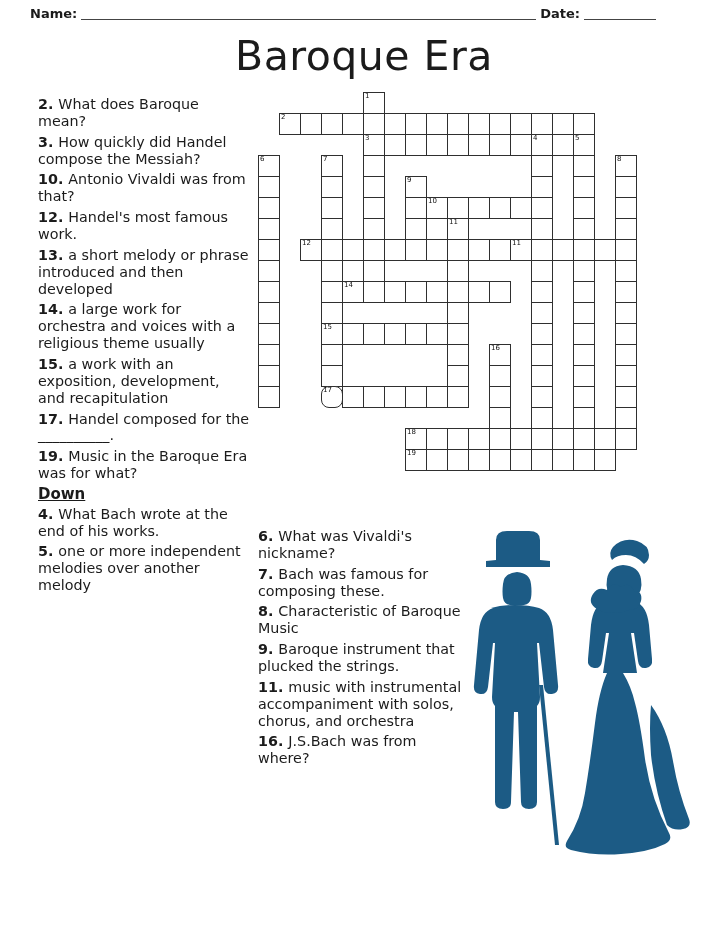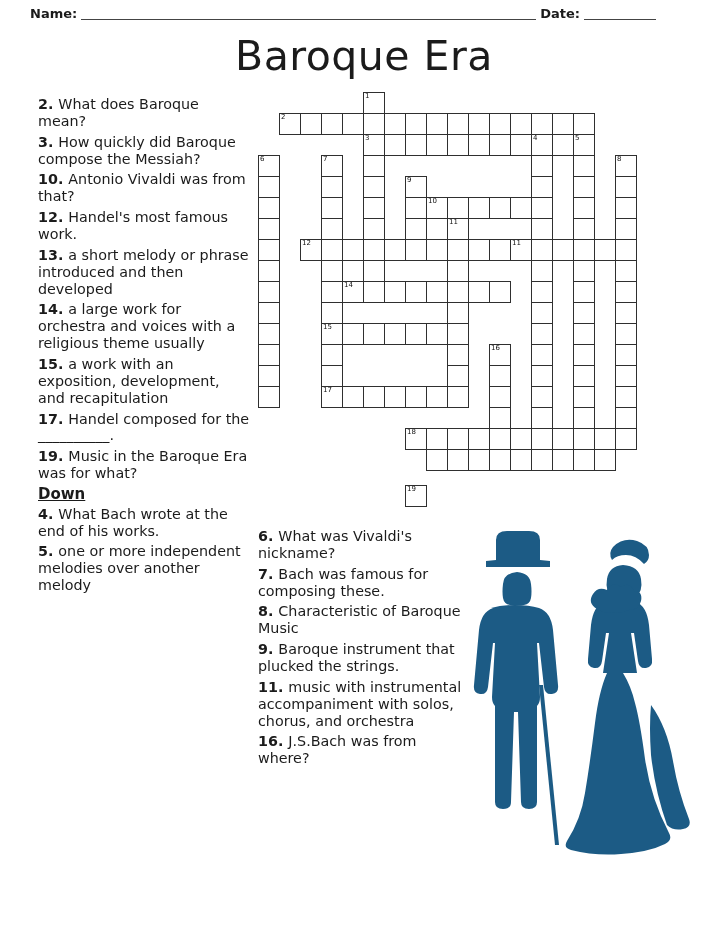--- a/index.html
+++ b/index.html
@@ -118,21 +118,21 @@
   <span class="hdr-rule name-rule"></span>
   <span class="hdr-label">Date:</span>
   <span class="hdr-rule date-rule"></span>
 </div>
 
 <div class="title">Baroque Era</div>
 
 <div class="clues-left">
   <div id="across-list">
       <div class="clue"><b>2. </b><span>What does Baroque mean?</span></div>
-      <div class="clue"><b>3. </b><span>How quickly did Baroque compose the Messiah?</span></div>
+      <div class="clue"><b>3. </b><span>How quickly did Handel compose the Messiah?</span></div>
       <div class="clue"><b>10. </b><span>Antonio Vivaldi was from that?</span></div>
       <div class="clue"><b>12. </b><span>Handel's most famous work.</span></div>
       <div class="clue"><b>13. </b><span>a short melody or phrase introduced and then developed</span></div>
       <div class="clue"><b>14. </b><span>a large work for orchestra and voices with a religious theme usually</span></div>
       <div class="clue"><b>15. </b><span>a work with an exposition, development, and recapitulation</span></div>
       <div class="clue"><b>17. </b><span>Handel composed for the __________.</span></div>
       <div class="clue"><b>19. </b><span>Music in the Baroque Era was for what?</span></div>
     </div>
   <div class="section-head" style="margin-top:2px;">Down</div>
   <div id="down-left-list">
@@ -308,21 +308,21 @@
     <div class="cell" style="left: 315px; top: 252px;"></div>
     <div class="cell" style="left: 357px; top: 252px;"></div>
     <div class="cell" style="left: 0px; top: 273px;"></div>
     <div class="cell" style="left: 63px; top: 273px;"></div>
     <div class="cell" style="left: 189px; top: 273px;"></div>
     <div class="cell" style="left: 231px; top: 273px;"></div>
     <div class="cell" style="left: 273px; top: 273px;"></div>
     <div class="cell" style="left: 315px; top: 273px;"></div>
     <div class="cell" style="left: 357px; top: 273px;"></div>
     <div class="cell" style="left: 0px; top: 294px;"></div>
-    <div class="cell" style="left: 63px; top: 294px;">
+    <div class="cell" style="left: 63px; top: 294px; border-radius: 8px;">
       <span>17</span>
     </div>
     <div class="cell" style="left: 84px; top: 294px;"></div>
     <div class="cell" style="left: 105px; top: 294px;"></div>
     <div class="cell" style="left: 126px; top: 294px;"></div>
     <div class="cell" style="left: 147px; top: 294px;"></div>
     <div class="cell" style="left: 168px; top: 294px;"></div>
     <div class="cell" style="left: 189px; top: 294px;"></div>
     <div class="cell" style="left: 231px; top: 294px;"></div>
     <div class="cell" style="left: 273px; top: 294px;"></div>
@@ -338,21 +338,21 @@
     <div class="cell" style="left: 168px; top: 336px;"></div>
     <div class="cell" style="left: 189px; top: 336px;"></div>
     <div class="cell" style="left: 210px; top: 336px;"></div>
     <div class="cell" style="left: 231px; top: 336px;"></div>
     <div class="cell" style="left: 252px; top: 336px;"></div>
     <div class="cell" style="left: 273px; top: 336px;"></div>
     <div class="cell" style="left: 294px; top: 336px;"></div>
     <div class="cell" style="left: 315px; top: 336px;"></div>
     <div class="cell" style="left: 336px; top: 336px;"></div>
     <div class="cell" style="left: 357px; top: 336px;"></div>
-    <div class="cell" style="left: 147px; top: 357px; margin-top: 36px;">
+    <div class="cell" style="left: 147px; top: 357px;">
       <span>19</span>
     </div>
     <div class="cell" style="left: 168px; top: 357px;"></div>
     <div class="cell" style="left: 189px; top: 357px;"></div>
     <div class="cell" style="left: 210px; top: 357px;"></div>
     <div class="cell" style="left: 231px; top: 357px;"></div>
     <div class="cell" style="left: 252px; top: 357px;"></div>
     <div class="cell" style="left: 273px; top: 357px;"></div>
     <div class="cell" style="left: 294px; top: 357px;"></div>
     <div class="cell" style="left: 315px; top: 357px;"></div>

